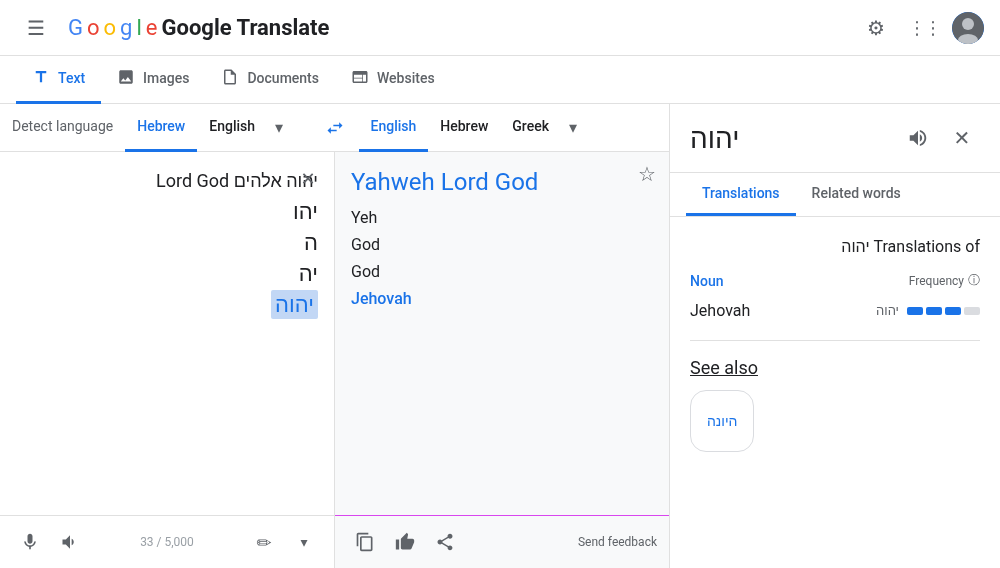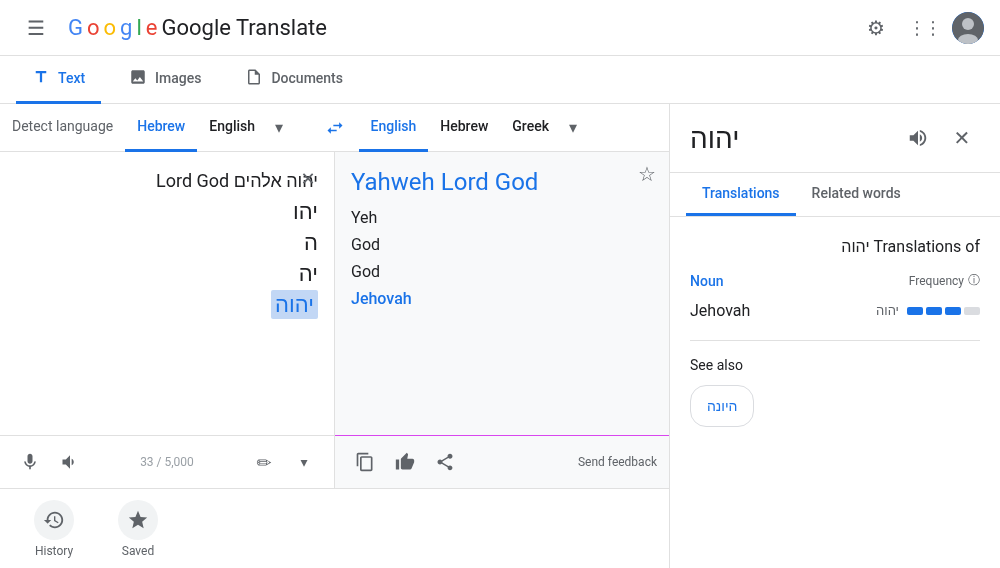--- a/index.html
+++ b/index.html
@@ -6,28 +6,28 @@
     body { font-family: 'Google Sans', Roboto, Arial, sans-serif; background: #fff; width: 1000px; height: 568px; overflow: hidden; }
 
     
     .header {
       display: flex; align-items: center; justify-content: space-between;
       padding: 8px 16px; height: 56px; border-bottom: 1px solid #e0e0e0;
     }
     .header-left { display: flex; align-items: center; gap: 12px; }
     .menu-icon { cursor: pointer; color: #5f6368; font-size: 20px; }
     .logo { display: flex; align-items: center; gap: 4px; font-size: 22px; font-weight: 400; }
-    .logo-text { color: #202124; font-size: 22px; }
+    .logo-text { color: #202124; font-size: 22px; font-weight: bold; }
     .header-right { display: flex; align-items: center; gap: 8px; }
     .icon-btn { width: 40px; height: 40px; border-radius: 50%; display: flex; align-items: center; justify-content: center; cursor: pointer; color: #5f6368; font-size: 20px; }
     .avatar { width: 32px; height: 32px; border-radius: 50%; background: #1a73e8; display: flex; align-items: center; justify-content: center; color: #fff; font-size: 14px; cursor: pointer; overflow: hidden; }
 
     
     .tab-bar {
-      display: flex; align-items: center; gap: 12px; padding: 0 16px;
+      display: flex; align-items: center; gap: 0; padding: 0 16px;
       border-bottom: 1px solid #e0e0e0; height: 48px;
     }
     .tab-item {
       display: flex; align-items: center; gap: 8px; padding: 0 16px;
       height: 48px; cursor: pointer; color: #5f6368; font-size: 14px;
       font-weight: 500; border-bottom: 3px solid transparent;
       white-space: nowrap;
     }
     .tab-item.active { color: #1a73e8; border-bottom-color: #1a73e8; }
 
@@ -171,23 +171,23 @@
     .noun-row {
       display: flex; align-items: center; justify-content: space-between;
       padding: 4px 0;
     }
     .noun-word { font-size: 16px; color: #202124; }
     .freq-bars { display: flex; gap: 3px; }
     .freq-bar { width: 16px; height: 8px; border-radius: 2px; }
     .freq-bar.filled { background: #1a73e8; }
     .freq-bar.empty { background: #dadce0; }
     .divider { border: none; border-top: 1px solid #e0e0e0; margin: 16px 0; }
-    .see-also { font-size: 14px; color: #202124; margin-bottom: 12px; }
+    .see-also { font-size: 18px; color: #202124; margin-bottom: 12px; text-decoration: underline; }
     .also-tag {
-      display: inline-block; padding: 12px 16px; border: 1px solid #dadce0;
+      display: inline-block; padding: 22px 16px; border: 1px solid #dadce0;
       border-radius: 16px; font-size: 14px; color: #1a73e8; cursor: pointer;
       direction: rtl;
     }
   </style>
 </head>
 <body>
 
 <div class="header">
   <div class="header-left">
     <div class="menu-icon icon-btn">
@@ -233,20 +233,28 @@
     </span>
     <span>Images</span>
   </div>
   <div class="tab-item">
     <span>
       <svg width="18" height="18" viewBox="0 0 24 24" fill="#5f6368">
           <path d="M14 2H6c-1.1 0-2 .9-2 2v16c0 1.1.89 2 2 2h12c1.1 0 2-.9 2-2V8l-6-6zm4 18H6V4h7v5h5v11z"></path>
         </svg>
     </span>
     <span>Documents</span>
+  </div>
+  <div class="tab-item">
+    <span>
+      <svg width="18" height="18" viewBox="0 0 24 24" fill="#5f6368">
+          <path d="M20 4H4c-1.1 0-2 .9-2 2v12c0 1.1.9 2 2 2h16c1.1 0 2-.9 2-2V6c0-1.1-.9-2-2-2zm-5 14H4v-4h11v4zm0-5H4V9h11v4zm5 5h-4V9h4v9z"></path>
+        </svg>
+    </span>
+    <span>Websites</span>
   </div>
 </div>
 
 <div class="main">
 
   <div class="left-panel">
 
     <div class="lang-bar">
 
       <div class="lang-options">
@@ -354,38 +362,20 @@
                   <path d="M18 16.08c-.76 0-1.44.3-1.96.77L8.91 12.7c.05-.23.09-.46.09-.7s-.04-.47-.09-.7l7.05-4.11c.54.5 1.25.81 2.04.81 1.66 0 3-1.34 3-3s-1.34-3-3-3-3 1.34-3 3c0 .24.04.47.09.7L8.04 9.81C7.5 9.31 6.79 9 6 9c-1.66 0-3 1.34-3 3s1.34 3 3 3c.79 0 1.5-.31 2.04-.81l7.12 4.16c-.05.21-.08.43-.08.65 0 1.61 1.31 2.92 2.92 2.92 1.61 0 2.92-1.31 2.92-2.92s-1.31-2.92-2.92-2.92z"></path>
                 </svg>
             </div>
           </div>
           <div class="feedback-text">Send feedback</div>
         </div>
 
       </div>
     </div>
 
-    <div class="bottom-nav">
-      <div class="nav-item">
-        <div class="nav-item-icon">
-          <svg width="22" height="22" viewBox="0 0 24 24" fill="#5f6368">
-              <path d="M13 3c-4.97 0-9 4.03-9 9H1l3.89 3.89.07.14L9 12H6c0-3.87 3.13-7 7-7s7 3.13 7 7-3.13 7-7 7c-1.93 0-3.68-.79-4.94-2.06l-1.42 1.42C8.27 19.99 10.51 21 13 21c4.97 0 9-4.03 9-9s-4.03-9-9-9zm-1 5v5l4.28 2.54.72-1.21-3.5-2.08V8H12z"></path>
-            </svg>
-        </div>
-        <span class="nav-item-label">History</span>
-      </div>
-      <div class="nav-item">
-        <div class="nav-item-icon">
-          <svg width="22" height="22" viewBox="0 0 24 24" fill="#5f6368">
-              <path d="M12 17.27L18.18 21l-1.64-7.03L22 9.24l-7.19-.61L12 2 9.19 8.63 2 9.24l5.46 4.73L5.82 21z"></path>
-            </svg>
-        </div>
-        <span class="nav-item-label">Saved</span>
-      </div>
-    </div>
   </div>
 
   <div class="right-panel">
     <div class="right-header">
       <div class="right-word">יהוה</div>
       <div class="right-header-actions">
         <div class="sound-btn">
           <svg width="22" height="22" viewBox="0 0 24 24" fill="#5f6368">
               <path d="M3 9v6h4l5 5V4L7 9H3zm13.5 3c0-1.77-1.02-3.29-2.5-4.03v8.05c1.48-.73 2.5-2.25 2.5-4.02zM14 3.23v2.06c2.89.86 5 3.54 5 6.71s-2.11 5.85-5 6.71v2.06c4.01-.91 7-4.49 7-8.77s-2.99-7.86-7-8.77z"></path>
             </svg>

